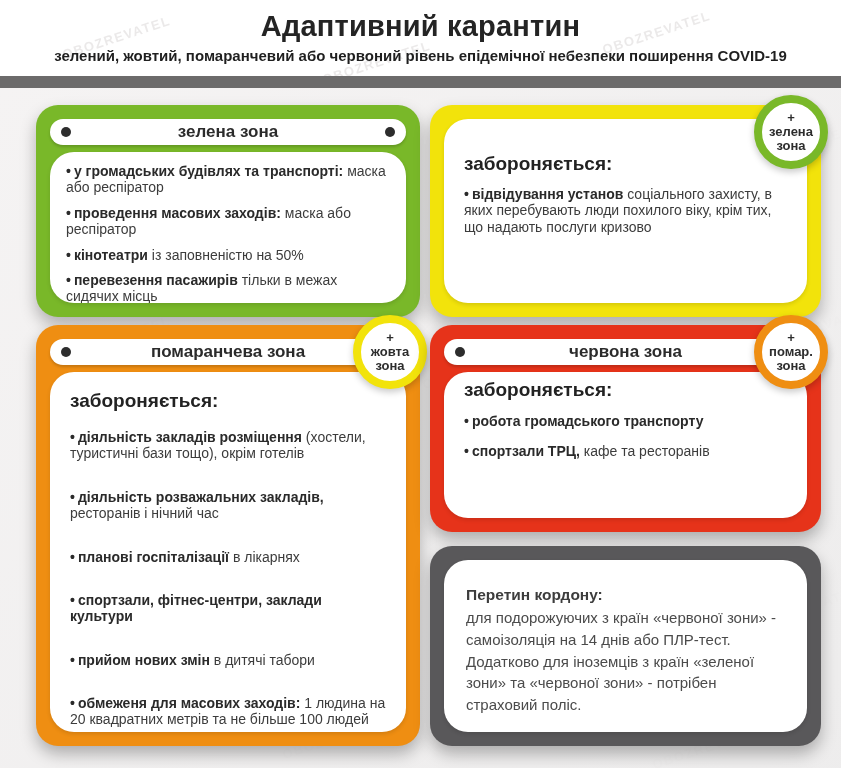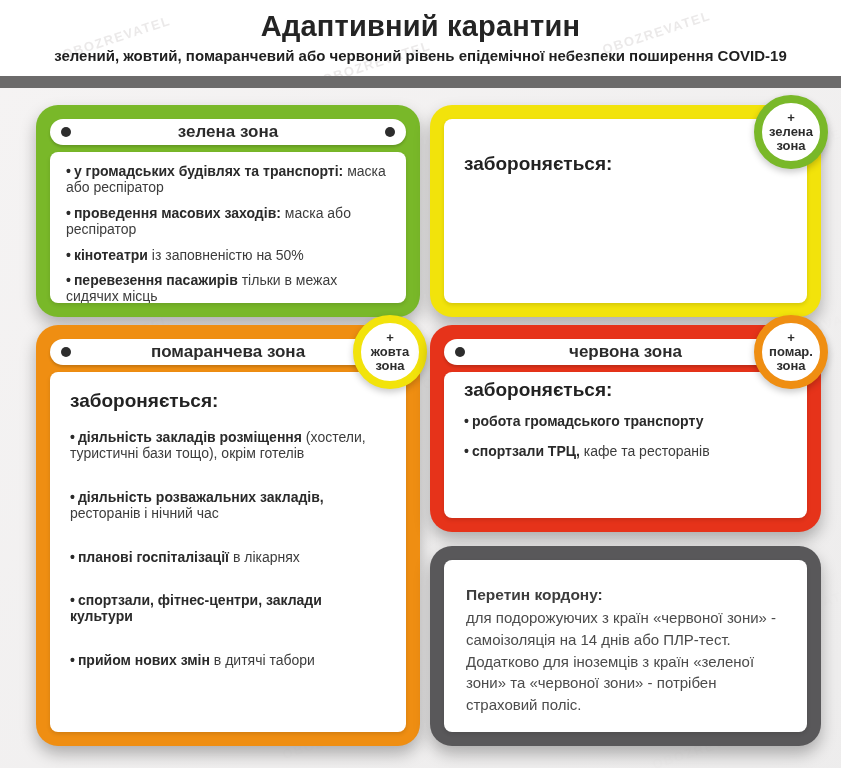--- a/index.html
+++ b/index.html
@@ -33,21 +33,21 @@
   .card.gray  {background:var(--gray,#59585a);}
   .pill{
     flex:none;position:relative;height:26px;background:#fff;border-radius:14px;
     display:flex;align-items:center;justify-content:center;margin-bottom:7px;
     font-size:17px;font-weight:800;color:#2b2b2b;
     box-shadow:0 2px 3px rgba(0,0,0,.18);
   }
   .dot{position:absolute;top:8px;width:10px;height:10px;border-radius:50%;background:#2d2d2d;}
   .dot.left{left:11px;} .dot.right{right:11px;}
   .panel{
-    flex:1;background:#fff;border-radius:8px;box-sizing:border-box;overflow:hidden;
+    flex:1;background:#fff;border-radius:24px;box-sizing:border-box;overflow:hidden;
     box-shadow:0 2px 4px rgba(0,0,0,.12);
   }
   .green  .panel{padding:11px 16px;}
   .yellow .panel{padding:34px 20px 12px;}
   .orange .panel{padding:18px 20px;}
   .red    .panel{padding:7px 20px 10px;}
   .gray   .panel{padding:26px 22px;}
   .forbid{font-size:19px;font-weight:800;color:#222;margin:0 0 12px;}
   .orange .forbid{margin-bottom:17px;}
   .yellow .forbid{margin-bottom:11px;}
@@ -126,20 +126,23 @@
   </section>
 
   <section class="card yellow" style="left:430px;top:17px;width:391px;height:212px;">
     <div class="badge ring-green">
       <span class="plus">+</span>
       <span class="bl">зелена</span>
       <span class="bl">зона</span>
     </div>
     <div class="panel">
       <p class="forbid">забороняється:</p>
+      <div class="bullet">
+        <span class="mark">•</span><span class="b">відвідування установ</span><span class="t"> соціального захисту, в яких перебувають люди похилого віку, крім тих, що надають послуги кризово</span>
+      </div>
     </div>
   </section>
 
   <section class="card orange" style="left:36px;top:237px;width:384px;height:421px;">
     <div class="badge ring-yellow">
       <span class="plus">+</span>
       <span class="bl">жовта</span>
       <span class="bl">зона</span>
     </div>
     <div class="pill">
@@ -156,20 +159,23 @@
       </div>
       <div class="bullet">
         <span class="mark">•</span><span class="b">планові госпіталізації</span><span class="t"> в лікарнях</span>
       </div>
       <div class="bullet">
         <span class="mark">•</span><span class="b">спортзали, фітнес-центри, заклади культури</span><span class="t"></span>
       </div>
       <div class="bullet">
         <span class="mark">•</span><span class="b">прийом нових змін</span><span class="t"> в дитячі табори</span>
       </div>
+      <div class="bullet">
+        <span class="mark">•</span><span class="b">обмеженя для масових заходів:</span><span class="t"> 1 людина на 20 квадратних метрів та не більше 100 людей</span>
+      </div>
     </div>
   </section>
 
   <section class="card red" style="left:430px;top:237px;width:391px;height:207px;">
     <div class="badge ring-orange">
       <span class="plus">+</span>
       <span class="bl">помар.</span>
       <span class="bl">зона</span>
     </div>
     <div class="pill">

